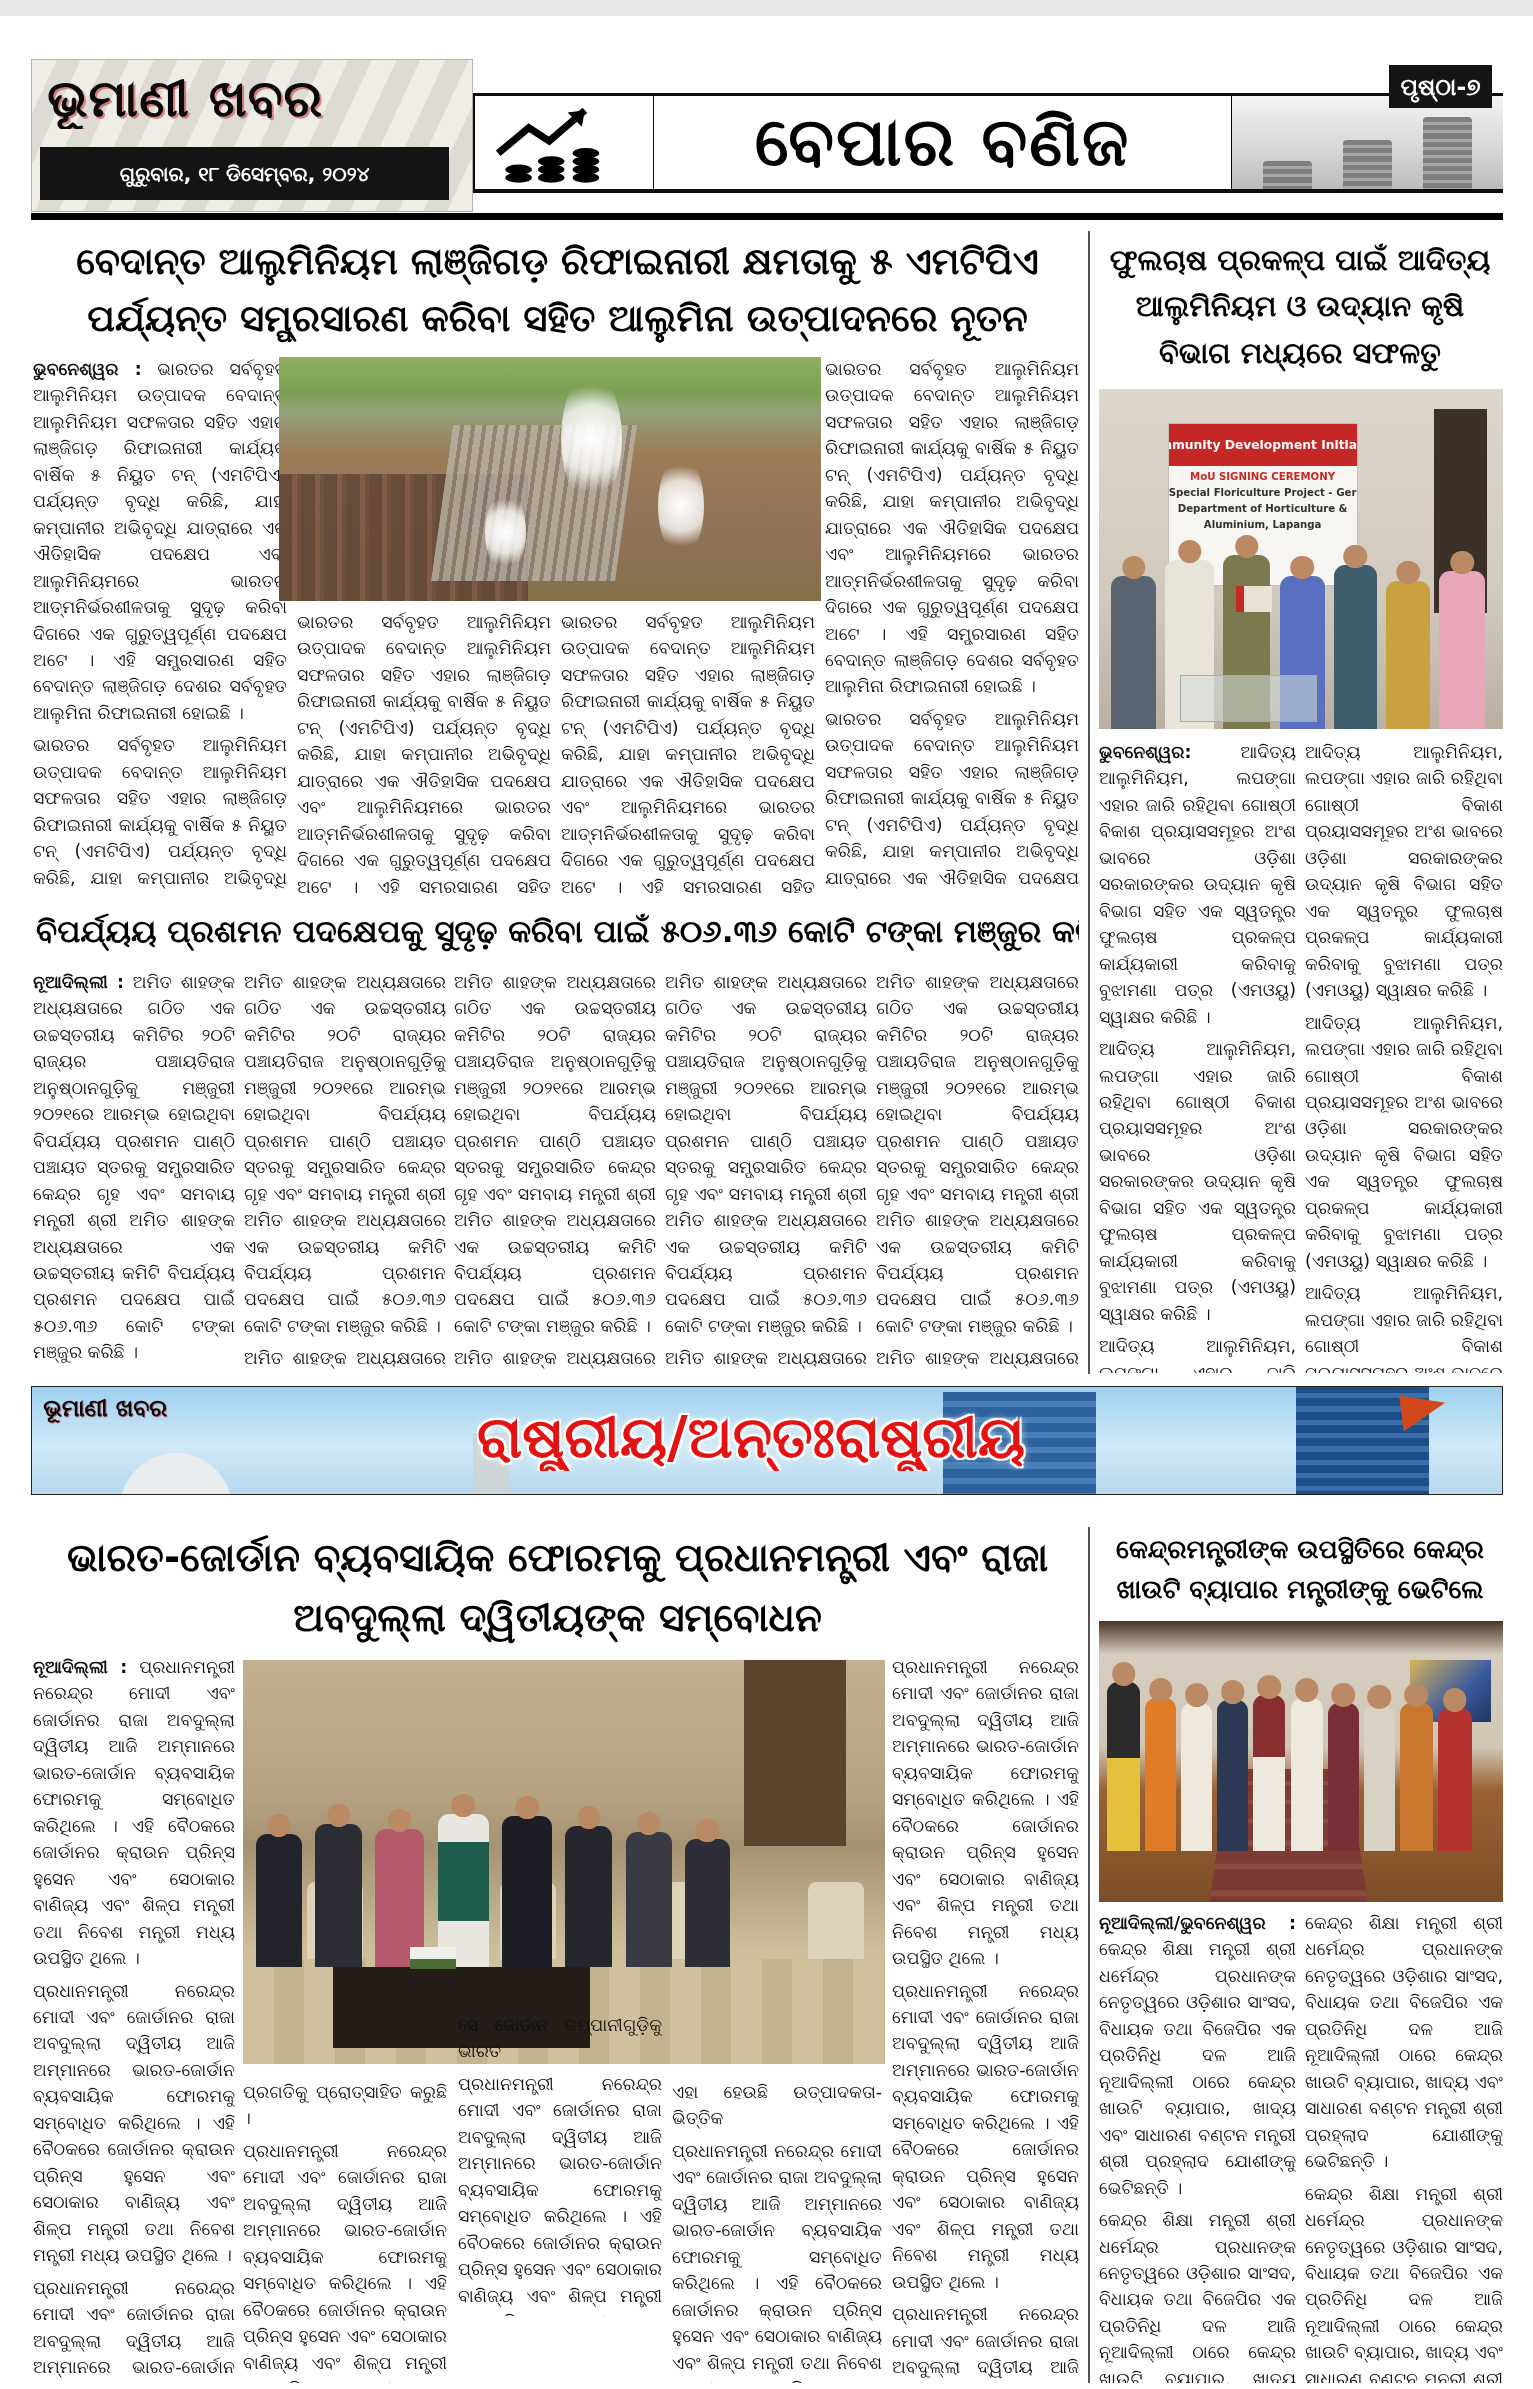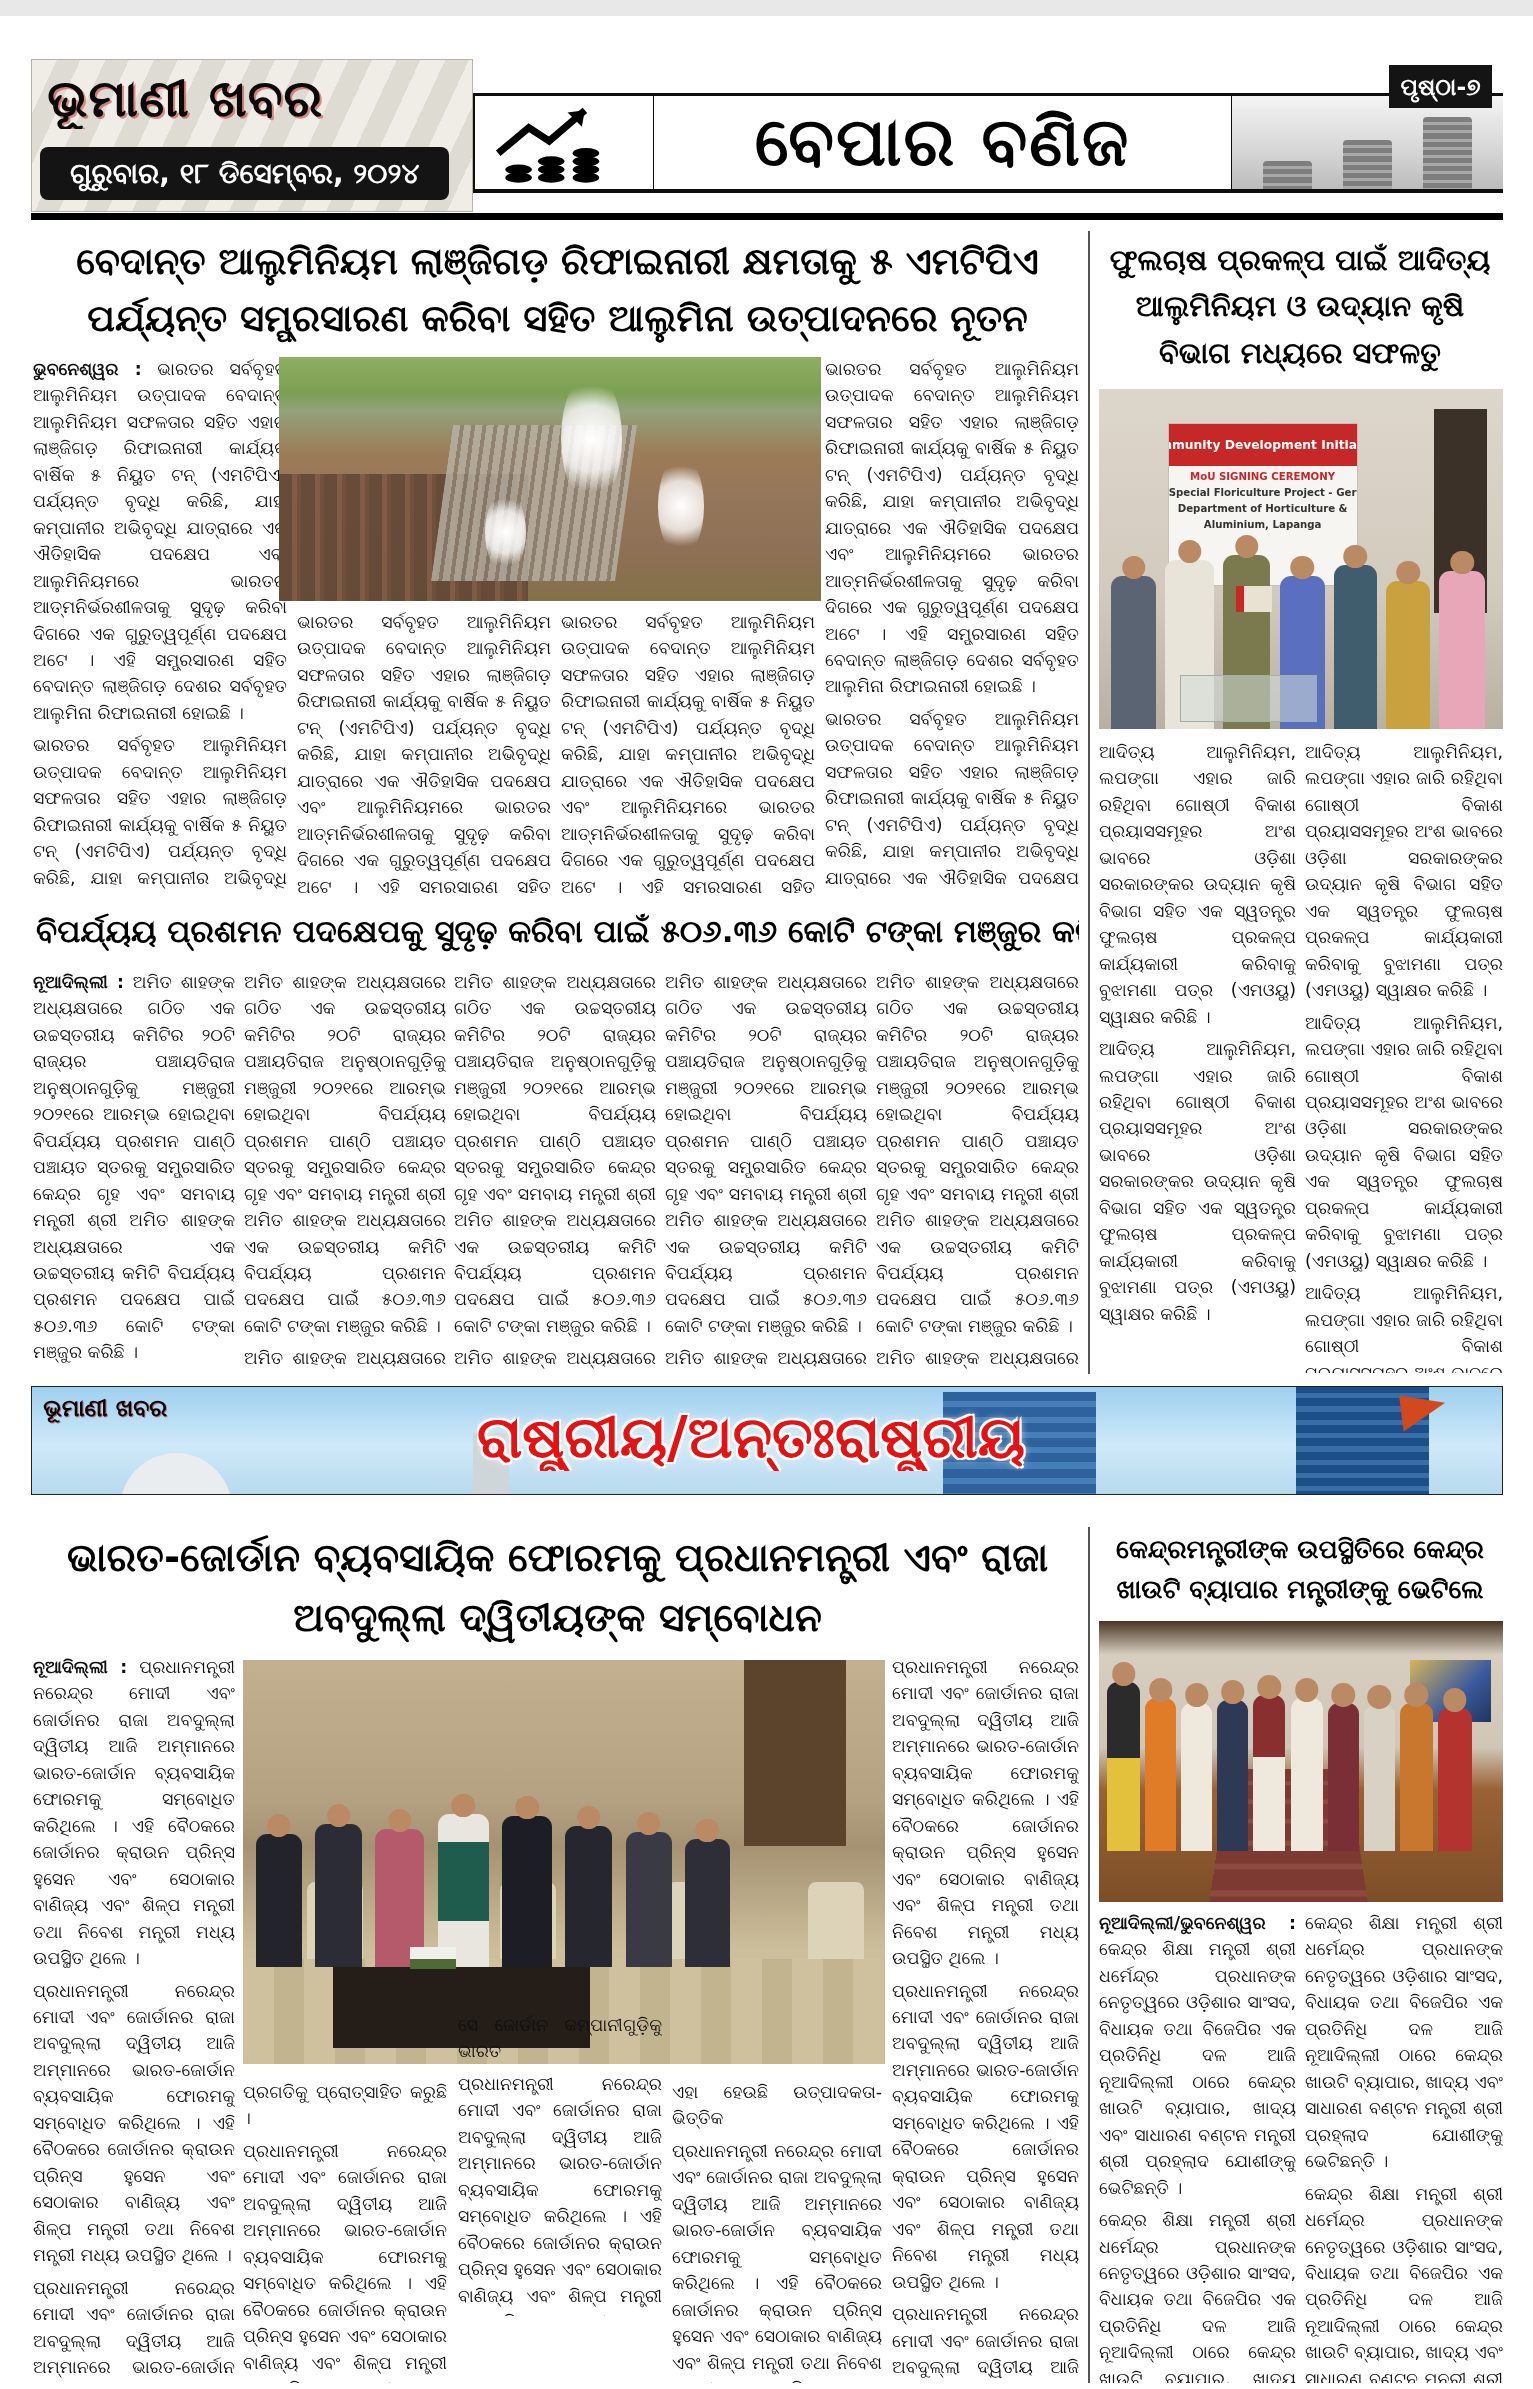--- a/index.html
+++ b/index.html
@@ -7,21 +7,21 @@
   #sheet{position:relative;width:1533px;height:2389px;margin:16px auto;background:#ffffff;
          font-family:"DejaVu Sans",sans-serif;color:#111;overflow:hidden;}
   
   .header-band{position:absolute;left:31px;top:77px;width:1472px;height:100px;background:#0d0d0b;}
   .masthead-box{position:absolute;left:31px;top:43px;width:442px;height:153px;
       background:repeating-linear-gradient(115deg,#efede6 0 22.5px,#dedbd2 22.5px 44px);
       border:0.5px solid #b5b2a8;}
   .masthead-title{position:absolute;left:15.3px;top:9.2px;width:409px;font-size:51px;font-weight:800;
       color:#0a0a0a;letter-spacing:1px;text-shadow:2px 1.5px 0 rgba(190,10,10,.45);white-space:nowrap;overflow:hidden;}
   .date-bar{position:absolute;left:8.2px;top:87px;width:409px;height:53px;background:#141414;
-      color:#fff;font-size:28px;font-weight:600;display:flex;align-items:center;justify-content:center;white-space:nowrap;overflow:hidden;border-radius:8px;}
+      color:#fff;font-size:20px;font-weight:600;display:flex;align-items:center;justify-content:center;white-space:nowrap;overflow:hidden;}
   .chart-coins{position:absolute;left:475px;top:80px;width:178px;height:93px;background:#fff;
       display:flex;align-items:center;justify-content:center;}
   .section-box{position:absolute;left:654px;top:80px;width:577px;height:93px;background:#fff;
       display:flex;align-items:center;justify-content:center;}
   .section-title{font-size:67px;font-weight:800;color:#000;white-space:nowrap;
       text-shadow:0 0 3.1px #fff;letter-spacing:2px;overflow:hidden;}
   .coins-photo{position:absolute;left:1232px;top:80px;width:271px;height:93px;
       background:linear-gradient(180deg,#f4f4f4 0%,#d8d8d8 55%,#bcbcbc 100%);
       display:flex;align-items:flex-end;justify-content:space-around;padding:0 15.3px;overflow:hidden;}
   .coin-stack{width:49px;border-radius:4.1px 4.1px 0 0;
@@ -199,20 +199,22 @@
       <div class="fig" style="width:45px;height:153px;background:#5a6fc0"></div>
       <div class="fig" style="width:43px;height:164px;background:#3f5d6d"></div>
       <div class="fig" style="width:44px;height:148px;background:#c9a23f"></div>
       <div class="fig" style="width:46px;height:158px;background:#e8a7b8"></div>
     </div>
     <div class="folder" style="left:34%;top:58%"></div>
     <div class="glass-table"></div>
   </div>
 
   <div class="col" style="left:1099px;top:723px;width:197px;height:634px">
+    <p><span class="dateline">ଭୁବନେଶ୍ୱର:</span>
+       <span>ଆଦିତ୍ୟ ଆଲୁମିନିୟମ, ଲପଙ୍ଗା ଏହାର ଜାରି ରହିଥିବା ଗୋଷ୍ଠୀ ବିକାଶ ପ୍ରୟାସସମୂହର ଅଂଶ ଭାବରେ ଓଡ଼ିଶା ସରକାରଙ୍କର ଉଦ୍ୟାନ କୃଷି ବିଭାଗ ସହିତ ଏକ ସ୍ୱତନ୍ତ୍ର ଫୁଲଚାଷ ପ୍ରକଳ୍ପ କାର୍ଯ୍ୟକାରୀ କରିବାକୁ ବୁଝାମଣା ପତ୍ର (ଏମଓୟୁ) ସ୍ୱାକ୍ଷର କରିଛି ।</span></p>
   <p>ଆଦିତ୍ୟ ଆଲୁମିନିୟମ, ଲପଙ୍ଗା ଏହାର ଜାରି ରହିଥିବା ଗୋଷ୍ଠୀ ବିକାଶ ପ୍ରୟାସସମୂହର ଅଂଶ ଭାବରେ ଓଡ଼ିଶା ସରକାରଙ୍କର ଉଦ୍ୟାନ କୃଷି ବିଭାଗ ସହିତ ଏକ ସ୍ୱତନ୍ତ୍ର ଫୁଲଚାଷ ପ୍ରକଳ୍ପ କାର୍ଯ୍ୟକାରୀ କରିବାକୁ ବୁଝାମଣା ପତ୍ର (ଏମଓୟୁ) ସ୍ୱାକ୍ଷର କରିଛି ।</p>
       <p>ଆଦିତ୍ୟ ଆଲୁମିନିୟମ, ଲପଙ୍ଗା ଏହାର ଜାରି ରହିଥିବା ଗୋଷ୍ଠୀ ବିକାଶ ପ୍ରୟାସସମୂହର ଅଂଶ ଭାବରେ ଓଡ଼ିଶା ସରକାରଙ୍କର ଉଦ୍ୟାନ କୃଷି ବିଭାଗ ସହିତ ଏକ ସ୍ୱତନ୍ତ୍ର ଫୁଲଚାଷ ପ୍ରକଳ୍ପ କାର୍ଯ୍ୟକାରୀ କରିବାକୁ ବୁଝାମଣା ପତ୍ର (ଏମଓୟୁ) ସ୍ୱାକ୍ଷର କରିଛି ।</p>
     </div>
   <div class="col" style="left:1305px;top:723px;width:198px;height:634px">
       <p>ଆଦିତ୍ୟ ଆଲୁମିନିୟମ, ଲପଙ୍ଗା ଏହାର ଜାରି ରହିଥିବା ଗୋଷ୍ଠୀ ବିକାଶ ପ୍ରୟାସସମୂହର ଅଂଶ ଭାବରେ ଓଡ଼ିଶା ସରକାରଙ୍କର ଉଦ୍ୟାନ କୃଷି ବିଭାଗ ସହିତ ଏକ ସ୍ୱତନ୍ତ୍ର ଫୁଲଚାଷ ପ୍ରକଳ୍ପ କାର୍ଯ୍ୟକାରୀ କରିବାକୁ ବୁଝାମଣା ପତ୍ର (ଏମଓୟୁ) ସ୍ୱାକ୍ଷର କରିଛି ।</p>
       <p>ଆଦିତ୍ୟ ଆଲୁମିନିୟମ, ଲପଙ୍ଗା ଏହାର ଜାରି ରହିଥିବା ଗୋଷ୍ଠୀ ବିକାଶ ପ୍ରୟାସସମୂହର ଅଂଶ ଭାବରେ ଓଡ଼ିଶା ସରକାରଙ୍କର ଉଦ୍ୟାନ କୃଷି ବିଭାଗ ସହିତ ଏକ ସ୍ୱତନ୍ତ୍ର ଫୁଲଚାଷ ପ୍ରକଳ୍ପ କାର୍ଯ୍ୟକାରୀ କରିବାକୁ ବୁଝାମଣା ପତ୍ର (ଏମଓୟୁ) ସ୍ୱାକ୍ଷର କରିଛି ।</p>
       <p>ଆଦିତ୍ୟ ଆଲୁମିନିୟମ, ଲପଙ୍ଗା ଏହାର ଜାରି ରହିଥିବା ଗୋଷ୍ଠୀ ବିକାଶ ପ୍ରୟାସସମୂହର ଅଂଶ ଭାବରେ ଓଡ଼ିଶା ସରକାରଙ୍କର ଉଦ୍ୟାନ କୃଷି ବିଭାଗ ସହିତ ଏକ ସ୍ୱତନ୍ତ୍ର ଫୁଲଚାଷ ପ୍ରକଳ୍ପ କାର୍ଯ୍ୟକାରୀ କରିବାକୁ ବୁଝାମଣା ପତ୍ର (ଏମଓୟୁ) ସ୍ୱାକ୍ଷର କରିଛି ।</p>
     </div>
 
   <div class="nat-banner">

